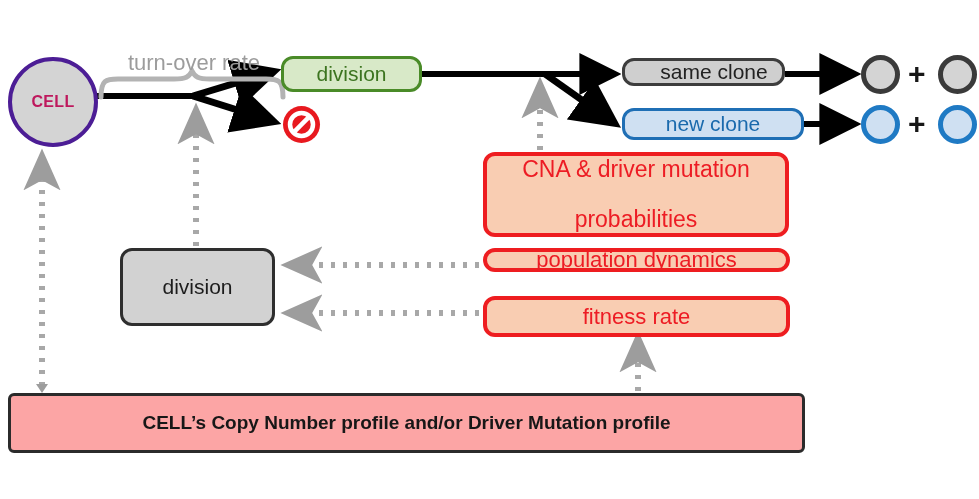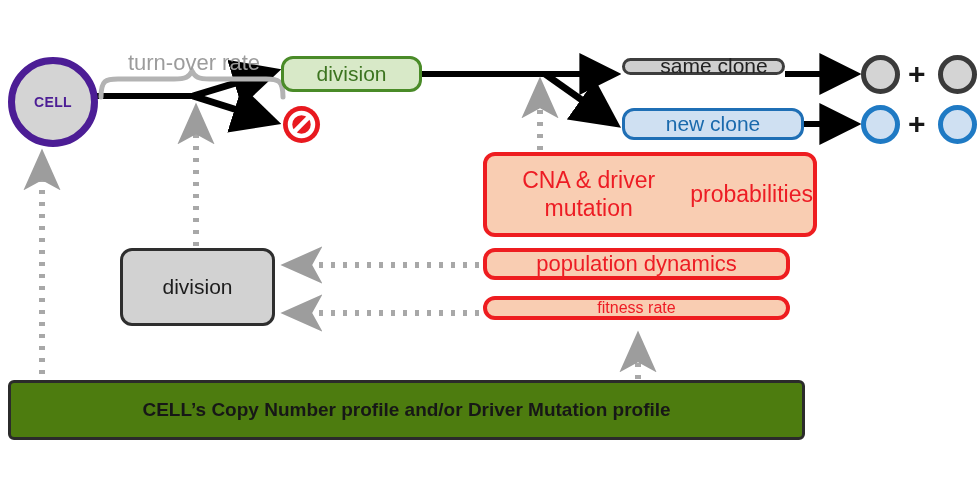--- a/index.html
+++ b/index.html
@@ -31,41 +31,41 @@
     line-height:1.18;
     border-radius:12px;
   }
 
   
   #cell-node{
     left:8px; top:57px;
     width:90px; height:90px;
     border-radius:50%;
     background:#d4d4d4;
-    border:7px solid #4c1d95;
+    border:4px solid #4c1d95;
     font-weight:bold;
-    font-size:14px;
-    color:#4c1d95;
+    font-size:16px;
+    color:#be185d;
     letter-spacing:.3px;
   }
 
   
   #division-node{
     left:281px; top:56px;
     width:141px; height:36px;
     background:#d8e9c8;
     border:3px solid #4a8b28;
     color:#3c7420;
     font-size:21px;
   }
 
   
   #same-clone-node{
     left:622px; top:58px;
-    width:163px; height:17px;
+    width:163px; height:28px;
     background:#cfcfcf;
     border:3px solid #3d3d3d;
     color:#222222;
     font-size:21px;
     padding-left:21px;
   }
 
   
   #new-clone-node{
     left:622px; top:108px;
@@ -77,51 +77,52 @@
   }
 
   
   .red-box{
     background:#f9cdb2;
     border:4px solid #ee1d20;
     color:#ed1c24;
   }
   #cna-node{
     left:483px; top:152px;
-    width:334px; height:85px;
+    width:306px; height:85px;
     font-size:23px;
-    flex-direction:row;
+    flex-direction:column;
+    justify-content:space-between;
   }
   #popdyn-node{
     left:483px; top:248px;
-    width:307px; height:32px;
+    width:307px; height:24px;
     font-size:22px;
   }
   #fitness-node{
     left:483px; top:296px;
-    width:307px; height:24px;
-    font-size:16px;
+    width:307px; height:41px;
+    font-size:22px;
   }
 
   
   #divprob-node{
     left:120px; top:248px;
     width:155px; height:78px;
     background:#d2d2d2;
     border:3px solid #2e2e2e;
     color:#1c1c1c;
     font-size:21px;
     flex-direction:column;
   }
 
   
   #profile-node{
-    left:8px; top:380px;
+    left:8px; top:393px;
     width:797px; height:60px;
-    background:#4d7c0f;
+    background:#fca5a5;
     border:3px solid #2b2b2b;
     border-radius:6px;
     color:#171717;
     font-size:19px;
     font-weight:bold;
   }
 
   
   #turnover-label{
     position:absolute;

